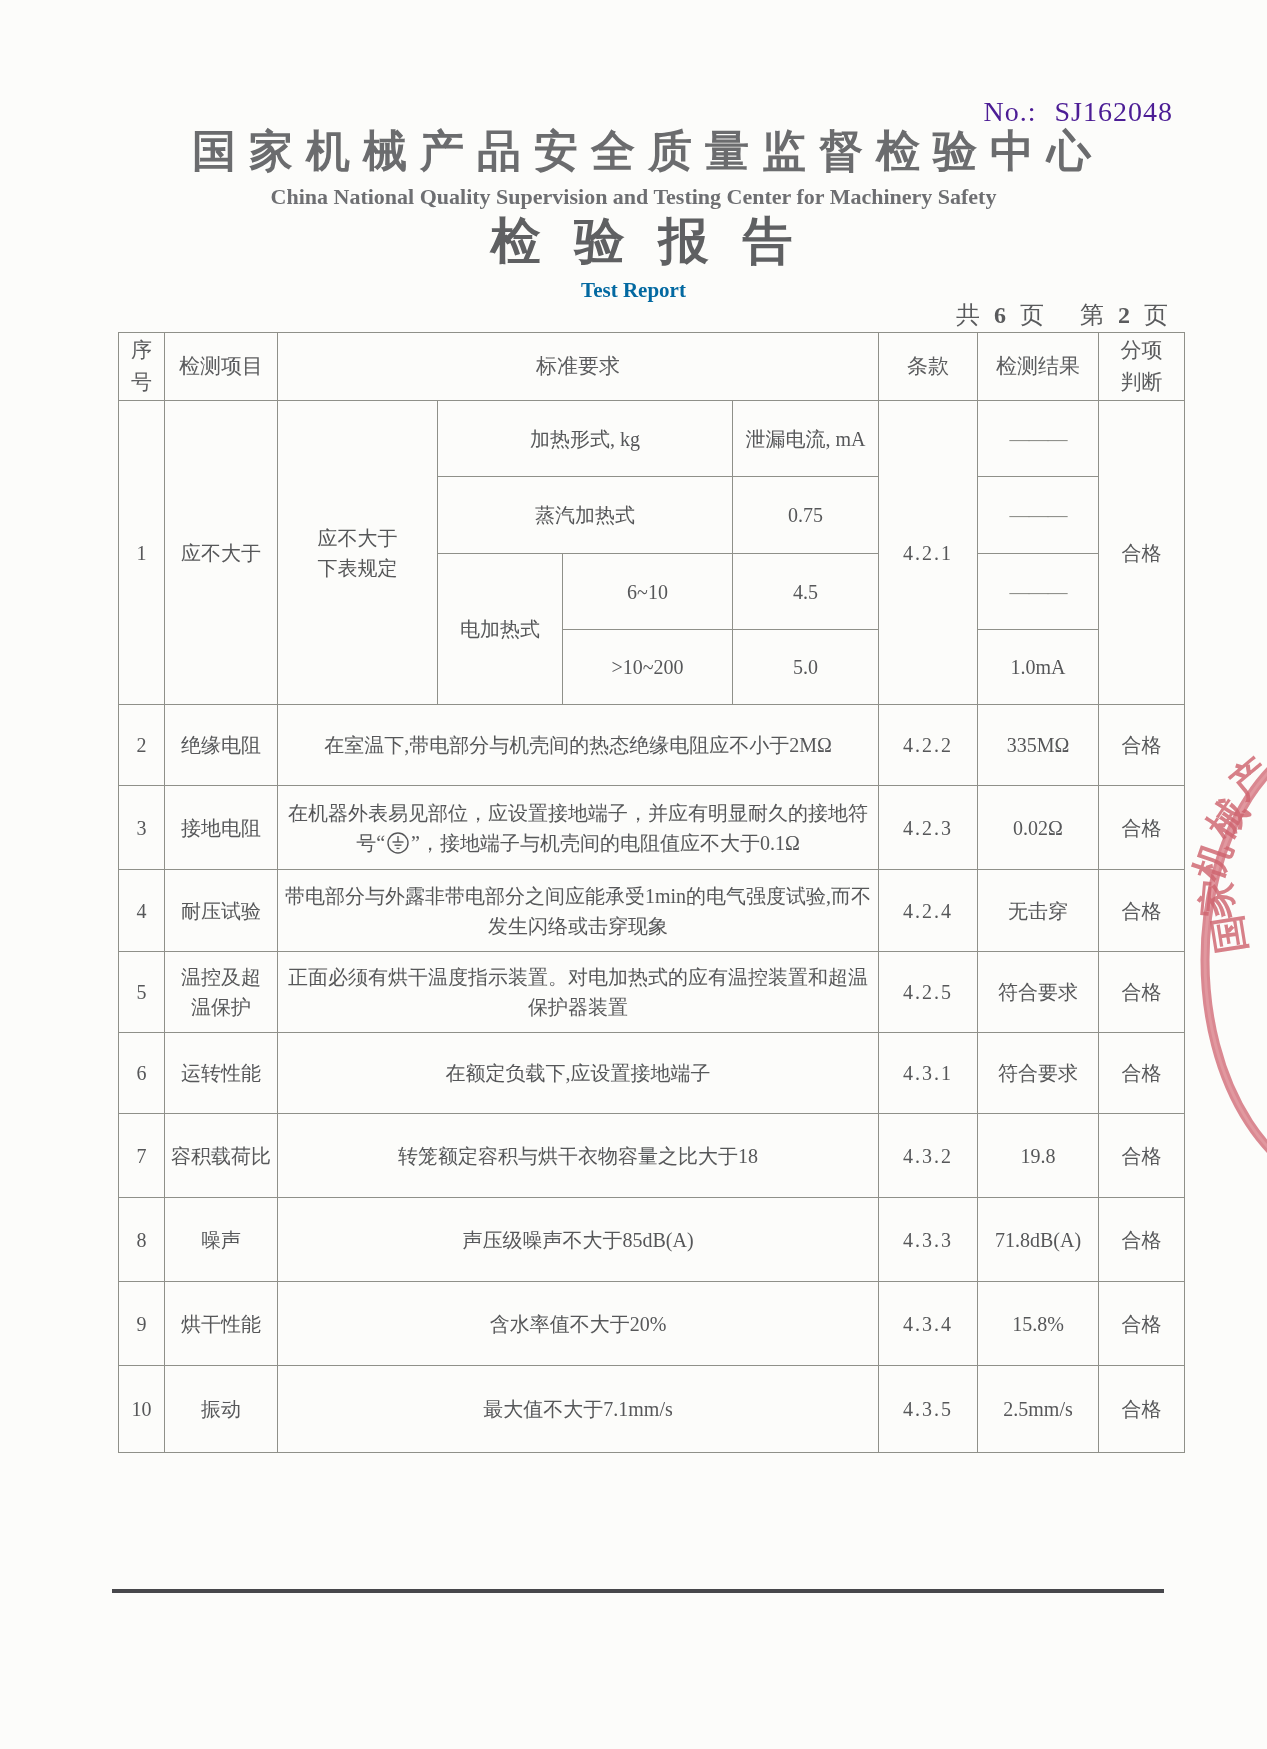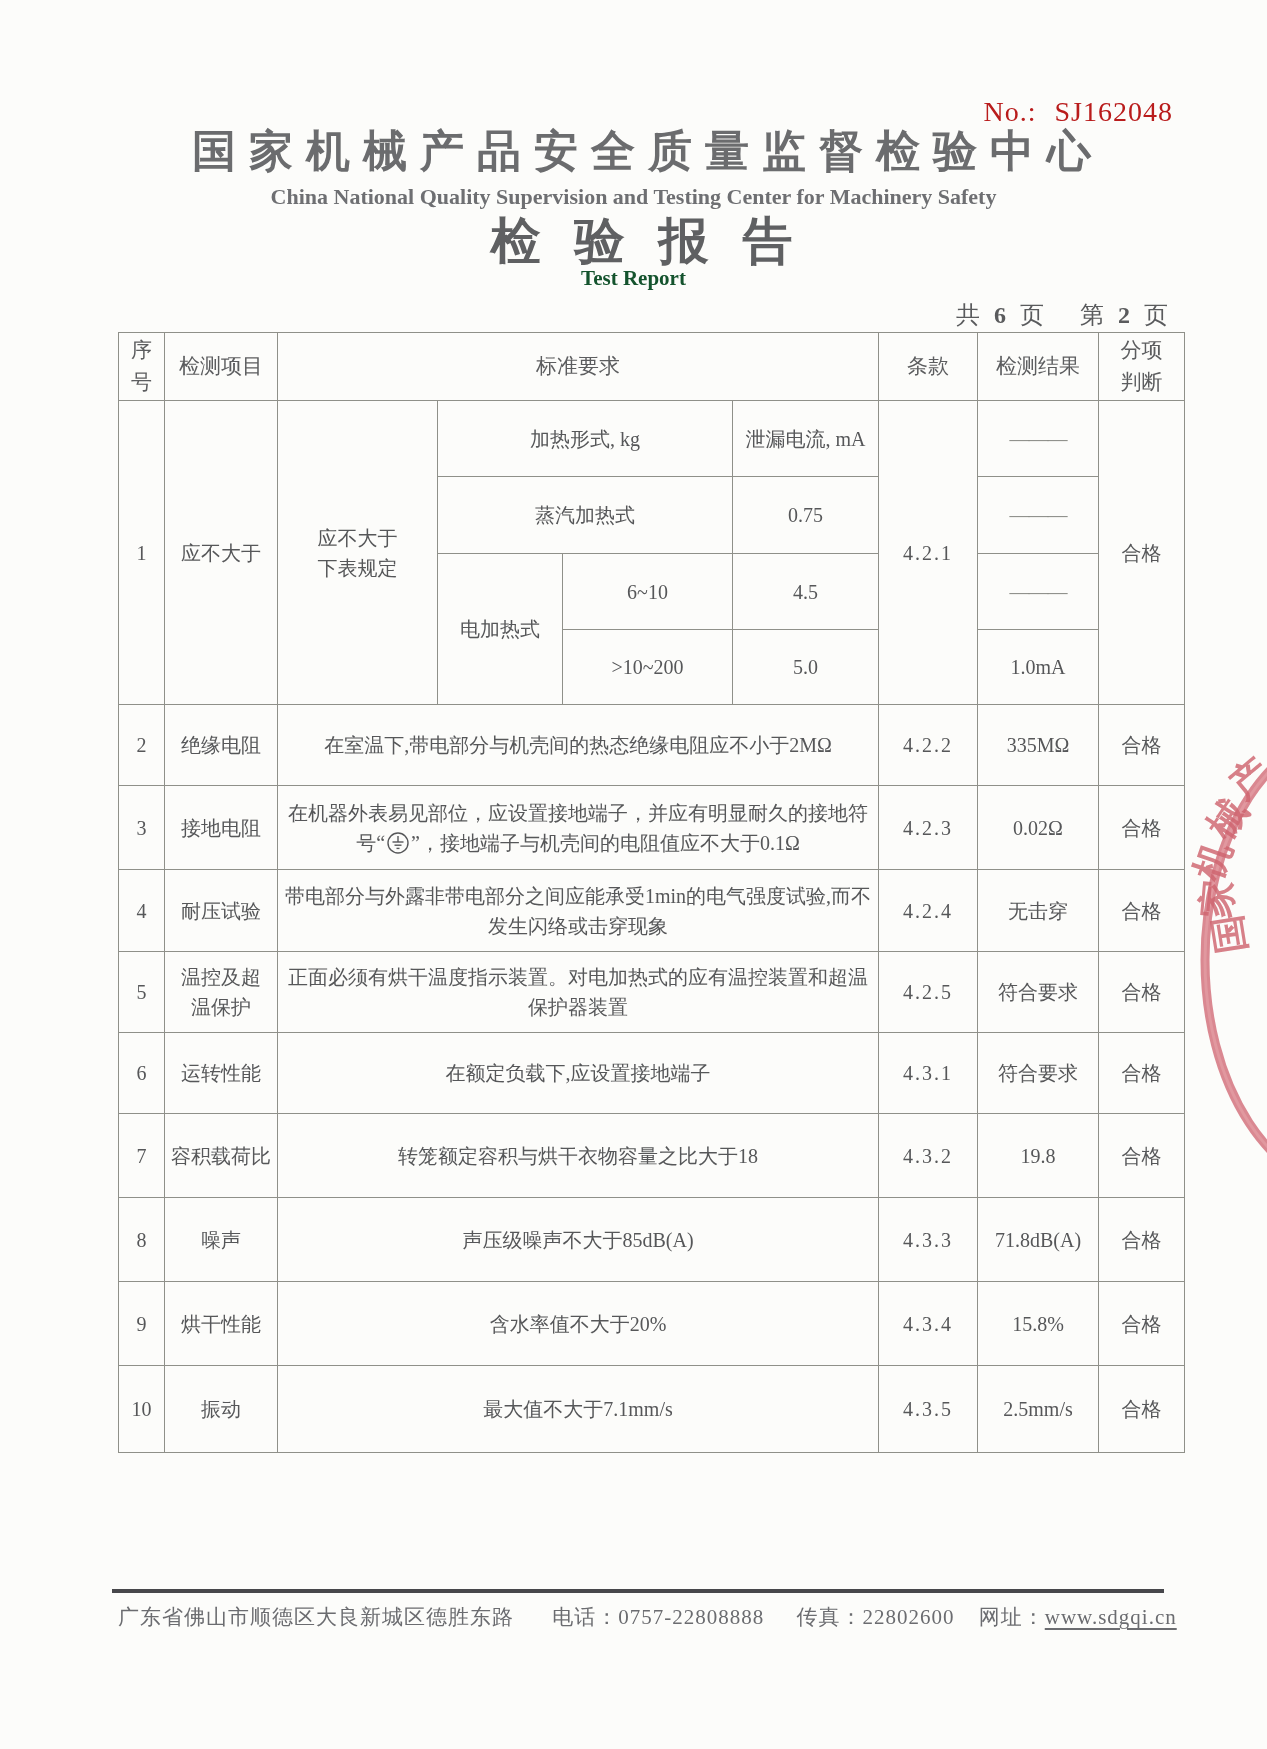--- a/index.html
+++ b/index.html
@@ -5,39 +5,39 @@
   html,body{margin:0;padding:0;background:#e9e9e7;}
   .page{
     position:relative; width:1267px; height:1749px;
     background:#fcfcfa; overflow:hidden;
     font-family:"Liberation Serif","DejaVu Serif",serif;
     color:#565759;
   }
   
   .report-no{
     position:absolute; top:96px; right:94px;
-    font-size:28px; letter-spacing:1px; color:#b91c1c;
+    font-size:28px; letter-spacing:1px; color:#4c1d95;
   }
   .org-cn{
     position:absolute; top:122px; left:8px; width:100%;
     text-align:center; font-size:44px; font-weight:bold;
     letter-spacing:13px; text-indent:13px; color:#6b6c6e; margin:0;
   }
   .org-en{
     position:absolute; top:184px; left:0; width:100%;
     text-align:center; font-size:22px; font-weight:bold; color:#6e6f72;
   }
   .title-cn{
     position:absolute; top:208px; left:0; width:100%;
     text-align:center; font-size:50px; font-weight:bold;
     letter-spacing:34px; text-indent:34px; color:#5f6062; margin:0;padding-left:8px;
   }
   .title-en{
-    position:absolute; top:266px; left:0; width:100%;
-    text-align:center; font-size:21px; font-weight:bold; color:#14532d;
+    position:absolute; top:278px; left:0; width:100%;
+    text-align:center; font-size:21px; font-weight:bold; color:#0369a1;
   }
   .pagination{
     position:absolute; top:299px; right:97px;
     font-size:24px; color:#5a5b5d; letter-spacing:2px;
   }
   .pagination b{font-weight:bold; padding:0 4px;}
   .pagination .second{margin-left:26px;}
   
   table.report{
     position:absolute; left:118px; top:332px; width:1066px;
@@ -246,20 +246,14 @@
     <g font-size="38" font-weight="bold" fill="#cf6570" opacity="0.82" font-family="'Liberation Serif','DejaVu Serif',serif">
       <text transform="translate(118,88) rotate(-40)" text-anchor="middle">产</text>
       <text transform="translate(98,126) rotate(-56)" text-anchor="middle">械</text>
       <text transform="translate(85,165) rotate(-71)" text-anchor="middle">机</text>
       <text transform="translate(90,200) rotate(-85)" text-anchor="middle">家</text>
       <text transform="translate(102,232) rotate(-99)" text-anchor="middle">国</text>
     </g>
   </svg>
 
   <div class="footer-rule"></div>
-  <div class="footer-text">
-    <span class="seg">广东省佛山市顺德区大良新城区德胜东路</span>
-    <span class="gap">电话：</span><span>0757-22808888</span>
-    <span class="gap">传真：</span><span>22802600</span>
-    <span class="gap" style="margin-left:18px;">网址：</span><span class="weblink">www.sdgqi.cn</span>
-  </div>
 
 </div>
 
 </body></html>

